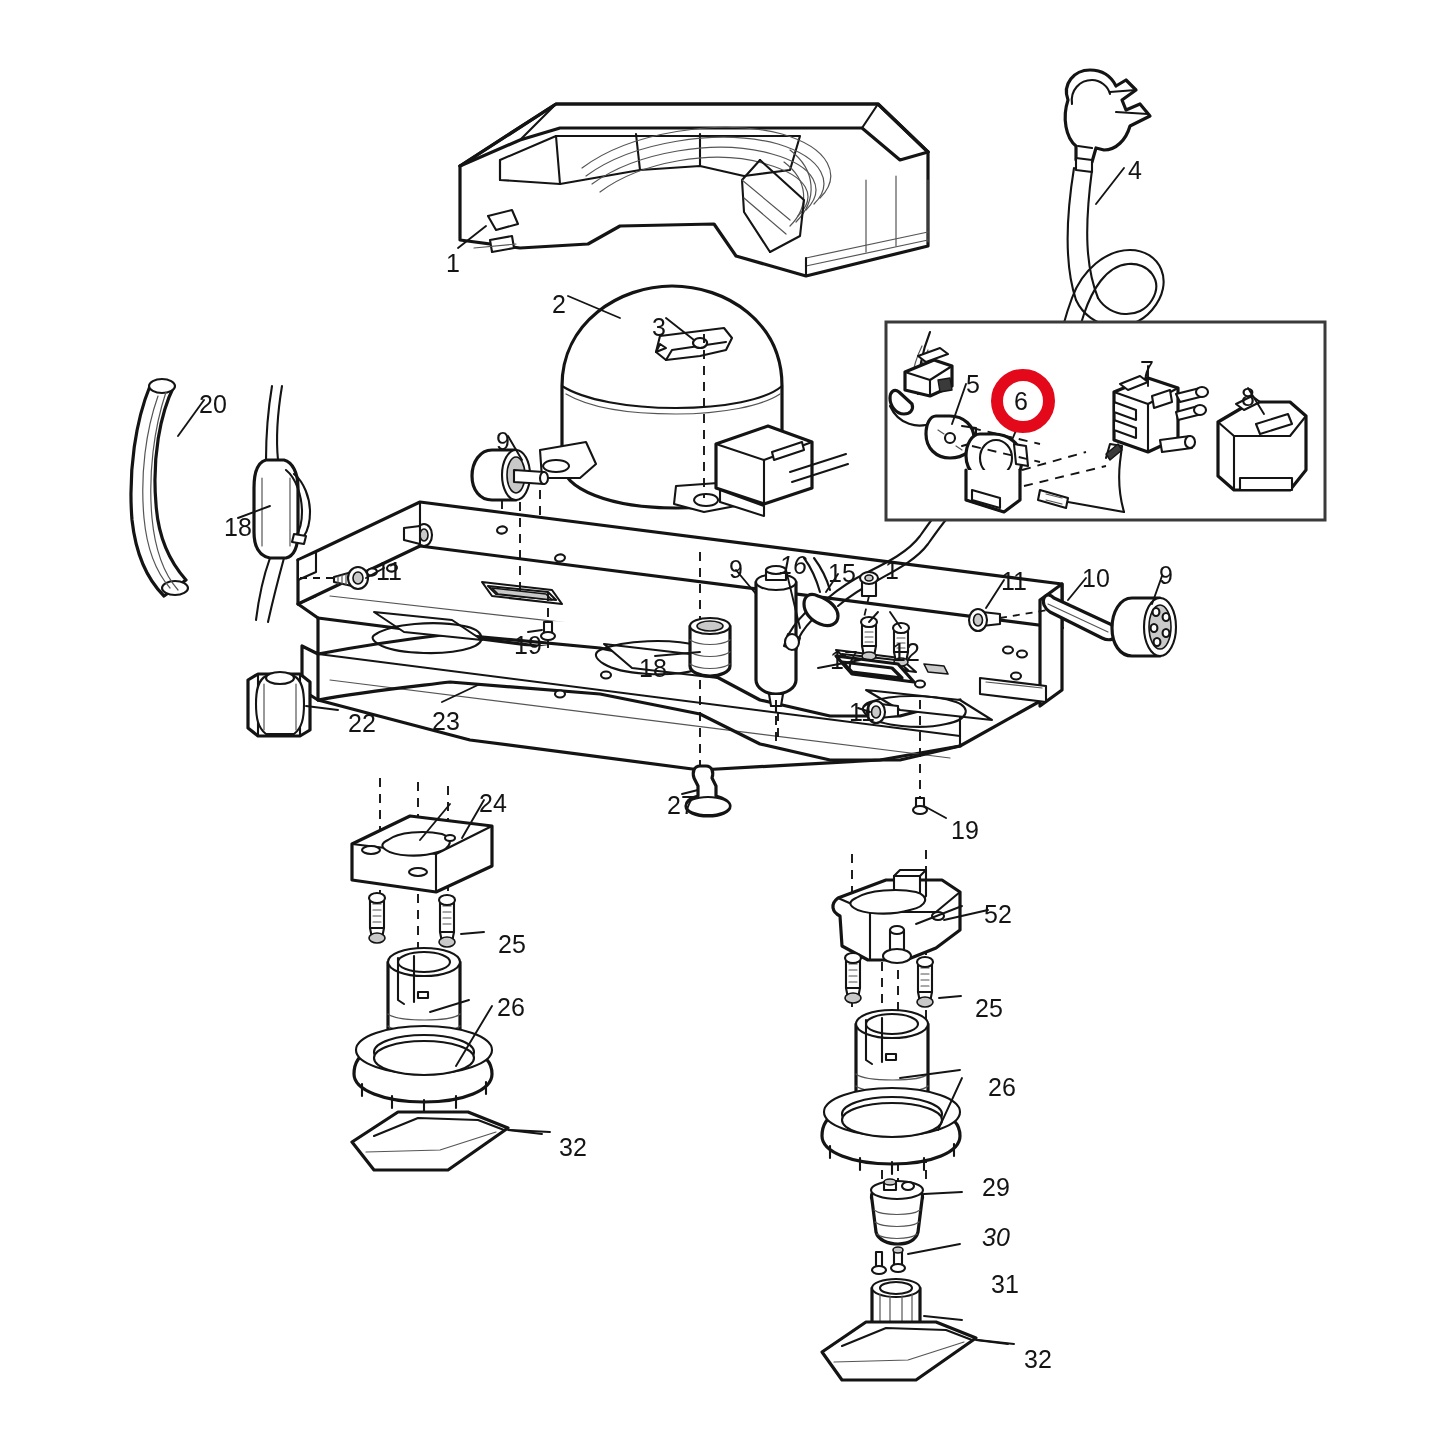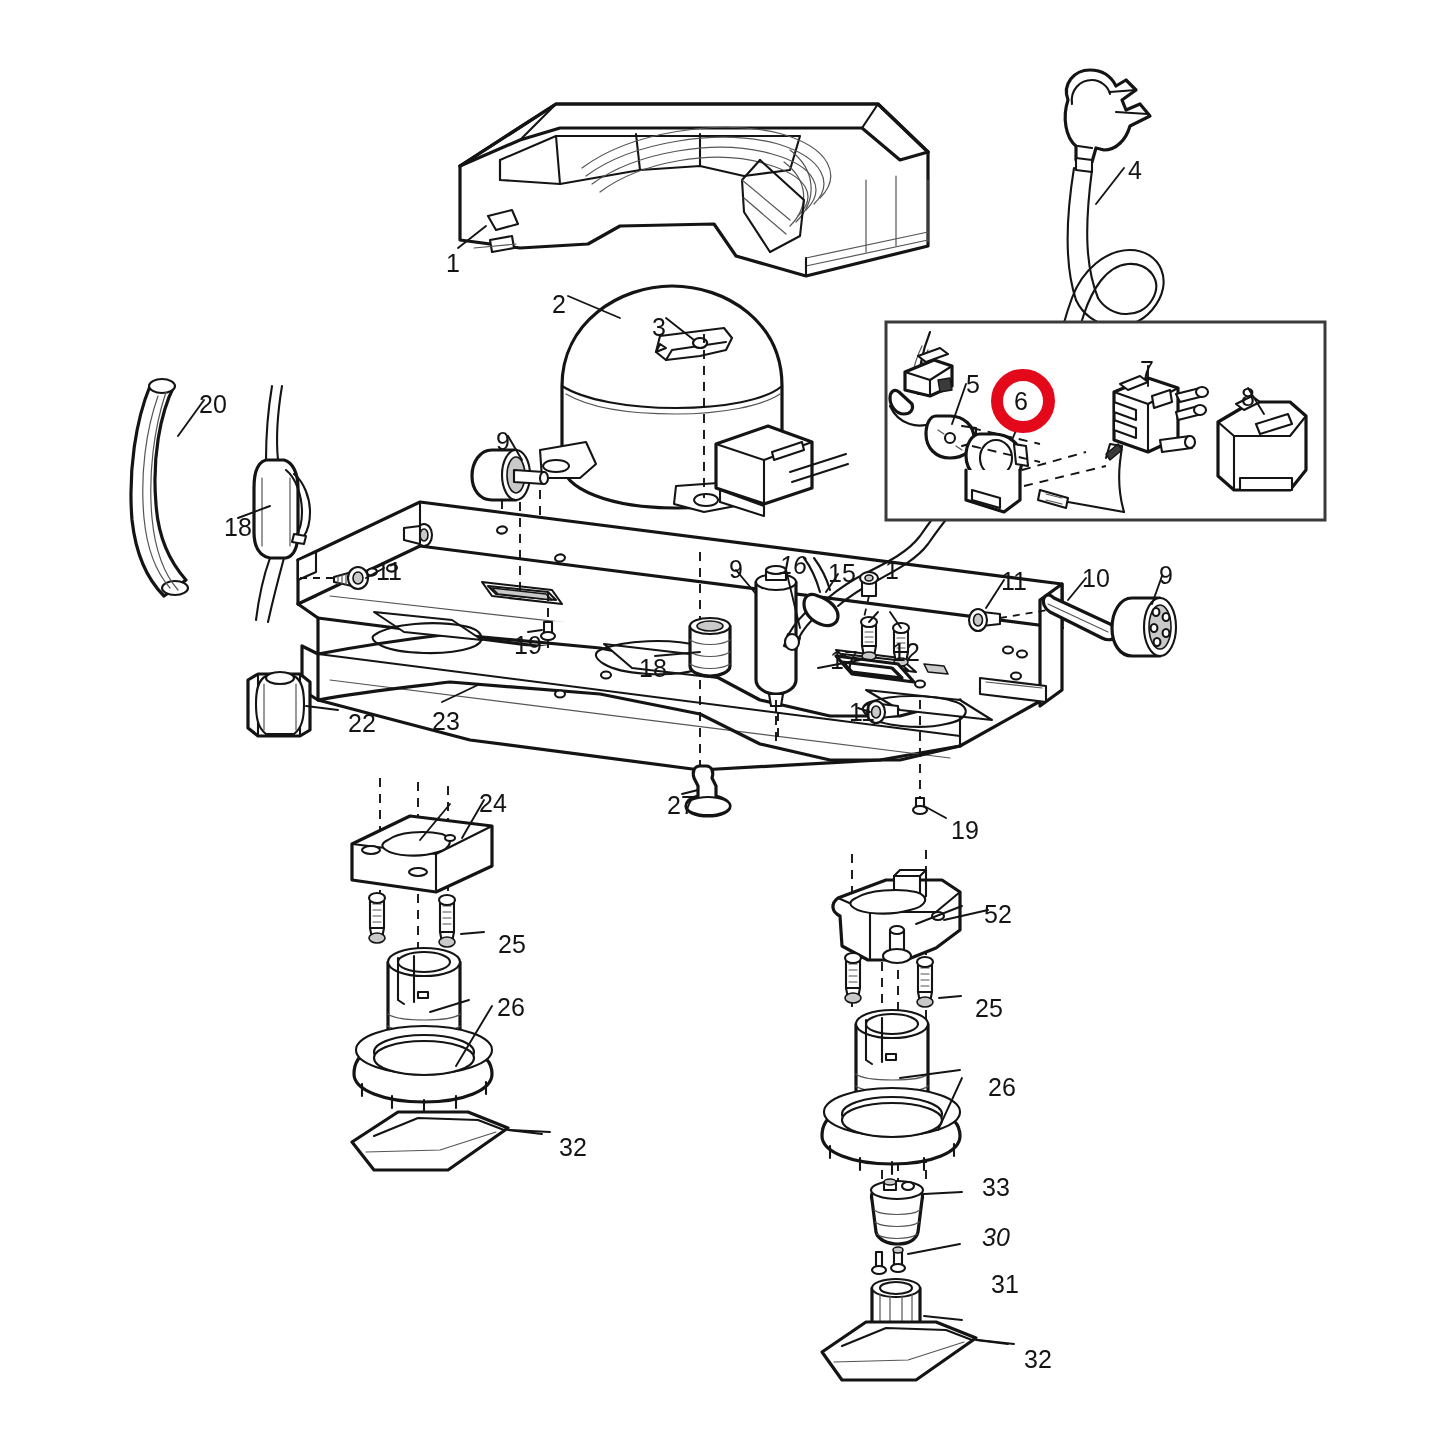--- a/index.html
+++ b/index.html
@@ -602,19 +602,19 @@
   <div class="callout" style="left:224px;top:515px;">18</div>
   <div class="callout" style="left:348px;top:711px;">22</div>
   <div class="callout" style="left:432px;top:709px;text-align:center;">23</div>
   <div class="callout" style="left:479px;top:791px;">24</div>
   <div class="callout" style="left:498px;top:932px;">25</div>
   <div class="callout" style="left:975px;top:996px;">25</div>
   <div class="callout" style="left:497px;top:995px;">26</div>
   <div class="callout" style="left:988px;top:1075px;">26</div>
   <div class="callout" style="left:667px;top:793px;">27</div>
   <div class="callout" style="left:984px;top:902px;">52</div>
-  <div class="callout" style="left:982px;top:1175px;">33</div>
+  <div class="callout" style="left:982px;top:1175px;">29</div>
   <div class="callout" style="left:982px;top:1225px;font-style:italic;">30</div>
   <div class="callout" style="left:979px;top:1272px;margin-left:12px;">31</div>
   <div class="callout" style="left:559px;top:1135px;">32</div>
   <div class="callout" style="left:1024px;top:1347px;">32</div>
 
 </div>
 
 </body></html>

